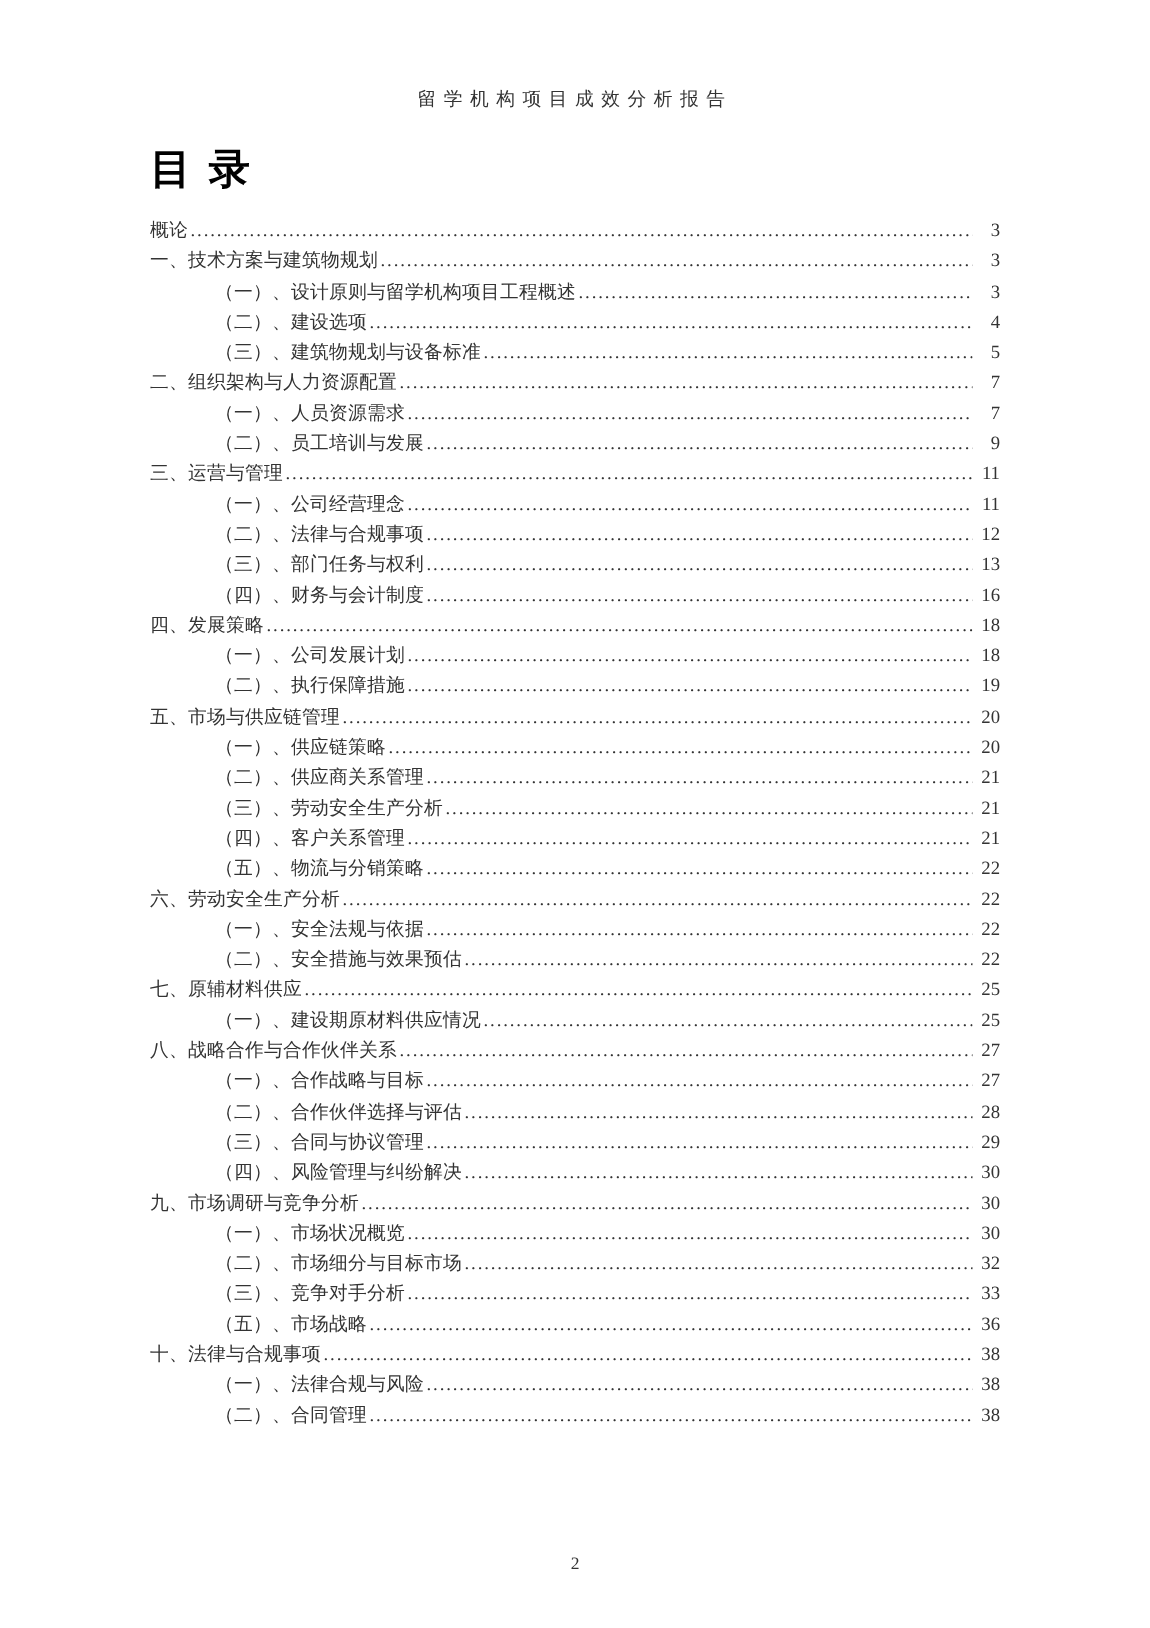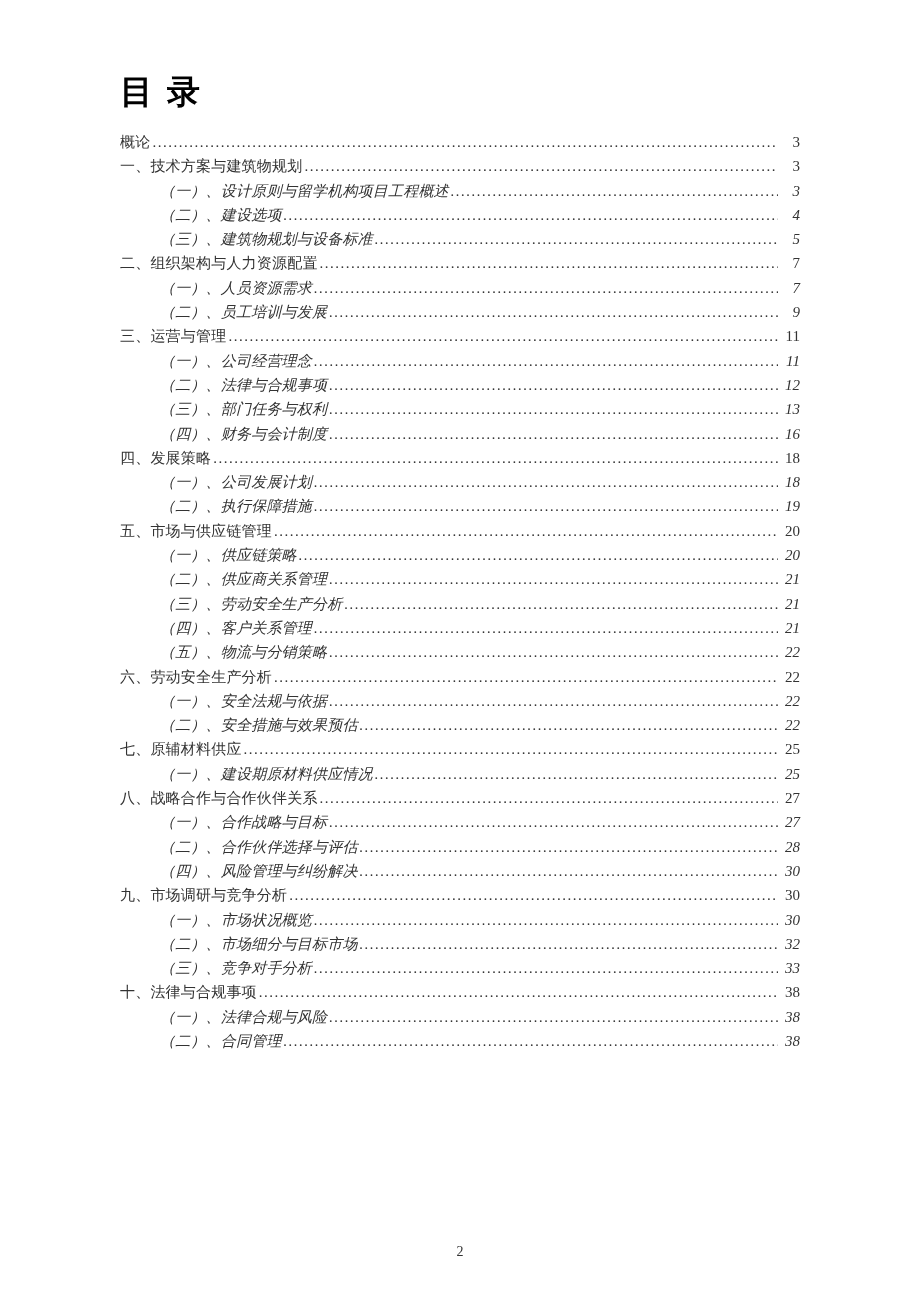--- a/index.html
+++ b/index.html
@@ -34,21 +34,21 @@
   }
   .toc-row {
     display: flex;
     align-items: center;
     white-space: nowrap;
     line-height: 1;
     margin-bottom: 9.3px;
     color: #333;
   }
   .toc-row.level-0 { margin-left: 0; }
-  .toc-row.level-1 { margin-left: 40px; font-style: italic; }
+  .toc-row.level-1 { margin-left: 52px; }
   .toc-label {
     flex: 0 0 auto;
     letter-spacing: 0.2px;
   }
   .toc-dots {
     flex: 1 1 auto;
     overflow: hidden;
     position: relative;
     height: 1em;
     margin: 0 2px;
@@ -75,20 +75,21 @@
     text-align: center;
     font-size: 14px;
     font-family: "Times New Roman", serif;
     color: #333;
   }
 </style>
 </head>
 <body>
 
 <div class="page">
+  <div class="header">留学机构项目成效分析报告</div>
   <div class="title">目录</div>
   <div class="toc" id="toc">
       <div class="toc-row level-0">
         <span class="toc-label">概论</span>
         <span class="toc-dots"></span>
         <span class="toc-page">3</span>
       </div>
       <div class="toc-row level-0">
         <span class="toc-label">一、技术方案与建筑物规划</span>
         <span class="toc-dots"></span>
@@ -228,20 +229,25 @@
         <span class="toc-label">（一）、合作战略与目标</span>
         <span class="toc-dots"></span>
         <span class="toc-page">27</span>
       </div>
       <div class="toc-row level-1">
         <span class="toc-label">（二）、合作伙伴选择与评估</span>
         <span class="toc-dots"></span>
         <span class="toc-page">28</span>
       </div>
       <div class="toc-row level-1">
+        <span class="toc-label">（三）、合同与协议管理</span>
+        <span class="toc-dots"></span>
+        <span class="toc-page">29</span>
+      </div>
+      <div class="toc-row level-1">
         <span class="toc-label">（四）、风险管理与纠纷解决</span>
         <span class="toc-dots"></span>
         <span class="toc-page">30</span>
       </div>
       <div class="toc-row level-0">
         <span class="toc-label">九、市场调研与竞争分析</span>
         <span class="toc-dots"></span>
         <span class="toc-page">30</span>
       </div>
       <div class="toc-row level-1">
@@ -251,20 +257,25 @@
       </div>
       <div class="toc-row level-1">
         <span class="toc-label">（二）、市场细分与目标市场</span>
         <span class="toc-dots"></span>
         <span class="toc-page">32</span>
       </div>
       <div class="toc-row level-1">
         <span class="toc-label">（三）、竞争对手分析</span>
         <span class="toc-dots"></span>
         <span class="toc-page">33</span>
+      </div>
+      <div class="toc-row level-1">
+        <span class="toc-label">（五）、市场战略</span>
+        <span class="toc-dots"></span>
+        <span class="toc-page">36</span>
       </div>
       <div class="toc-row level-0">
         <span class="toc-label">十、法律与合规事项</span>
         <span class="toc-dots"></span>
         <span class="toc-page">38</span>
       </div>
       <div class="toc-row level-1">
         <span class="toc-label">（一）、法律合规与风险</span>
         <span class="toc-dots"></span>
         <span class="toc-page">38</span>

